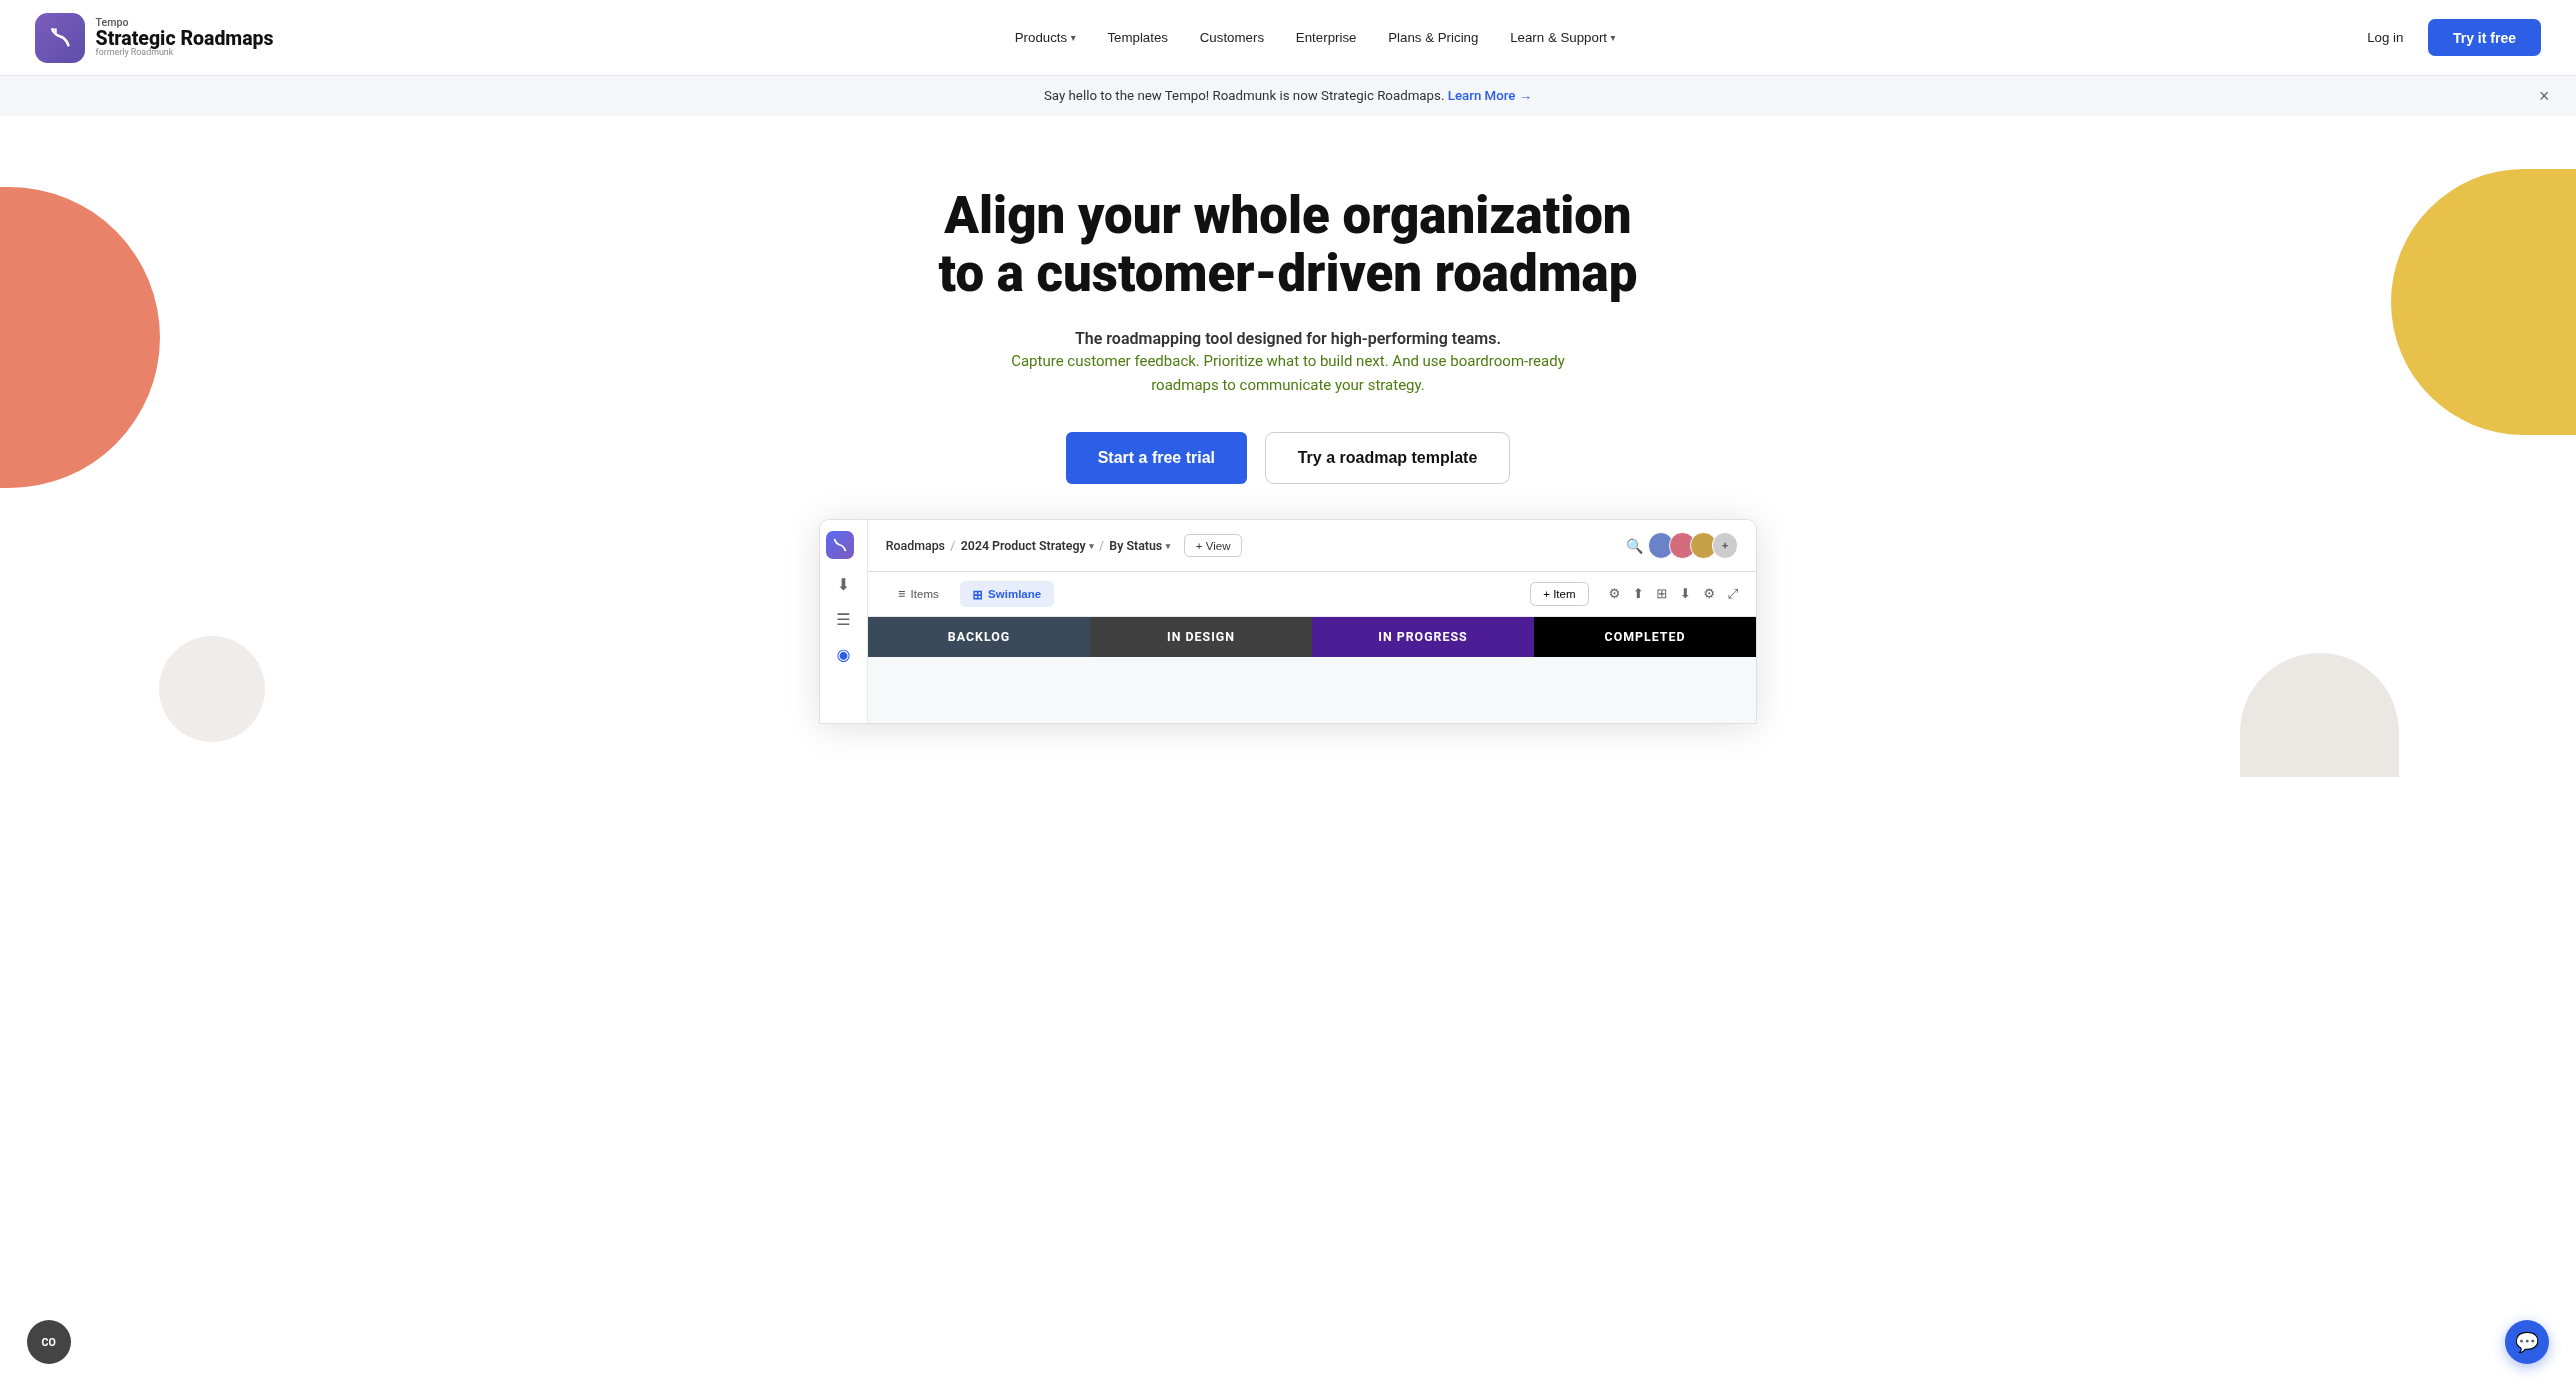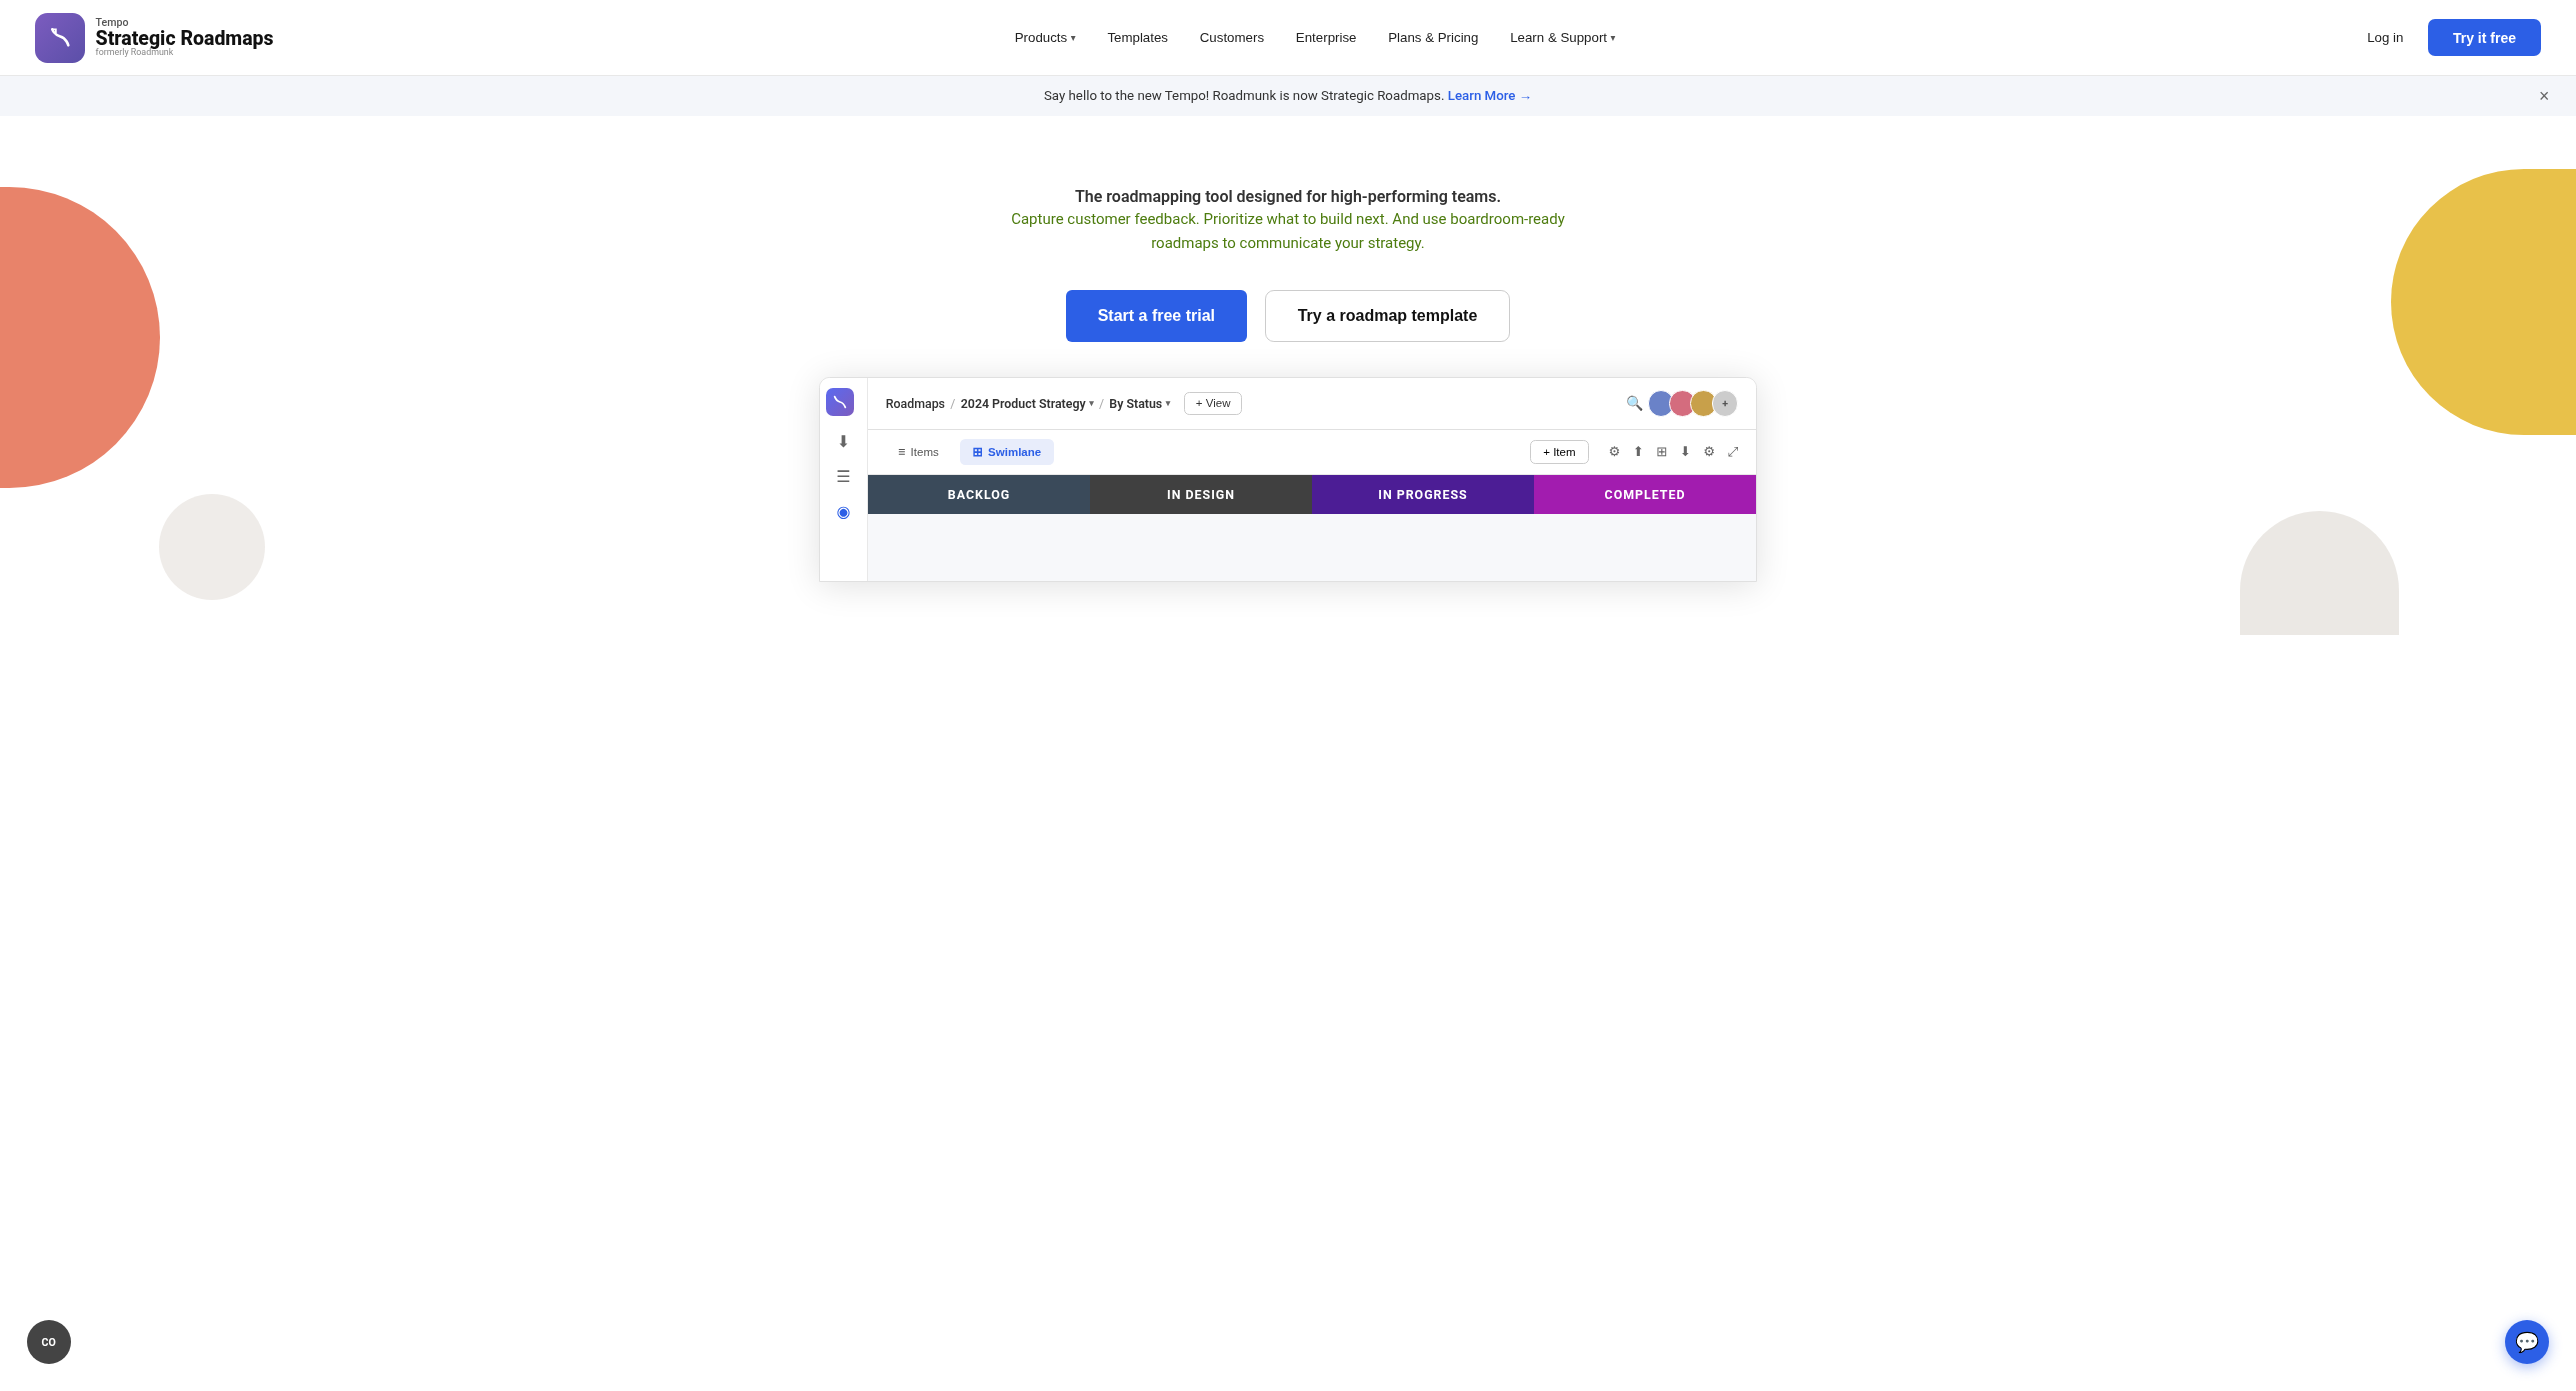--- a/index.html
+++ b/index.html
@@ -169,21 +169,21 @@
     
     .swimlane-area { display: flex; background: #f7f8fa; min-height: 106px; }
     .swimlane-col { flex: 1; }
     .col-header {
       padding: 12.4px 0; text-align: center; font-size: 12.4px;
       font-weight: 700; letter-spacing: 0.08em; color: #fff;
     }
     .col-backlog { background: #3a4a5a; }
     .col-design { background: #404040; }
     .col-progress { background: #4c1d95; }
-    .col-completed { background: #a21caf; }
+    .col-completed { background: #000000; }
 
     
     .app-layout { display: flex; }
     .app-sidebar {
       width: 48px; background: #fff; border-right: 0.9px solid #e8e8e8;
       display: flex; flex-direction: column; align-items: center;
       padding: 10.6px 0; gap: 16px;
     }
     .sidebar-icon { color: #666; font-size: 16px; cursor: pointer; }
     .sidebar-icon.active { color: #2c5fe6; }
@@ -258,20 +258,21 @@
   <button class="close-x">×</button>
 </div>
 
 <section class="hero">
   <div class="hero-bg-left"></div>
   <div class="hero-bg-right"></div>
   <div class="hero-bg-bottom-left"></div>
   <div class="hero-bg-bottom-right"></div>
 
   <div class="hero-content">
+    <h1>Align your whole organization to a customer-driven roadmap</h1>
     <p class="hero-sub">The roadmapping tool designed for high-performing teams.</p>
     <p class="hero-desc">Capture customer feedback. Prioritize what to build next. And use boardroom-ready roadmaps to communicate your strategy.</p>
     <div class="hero-buttons">
       <button class="btn-primary">Start a free trial</button>
       <button class="btn-secondary">Try a roadmap template</button>
     </div>
   </div>
 
   <div class="app-preview">
     <div class="app-layout">

